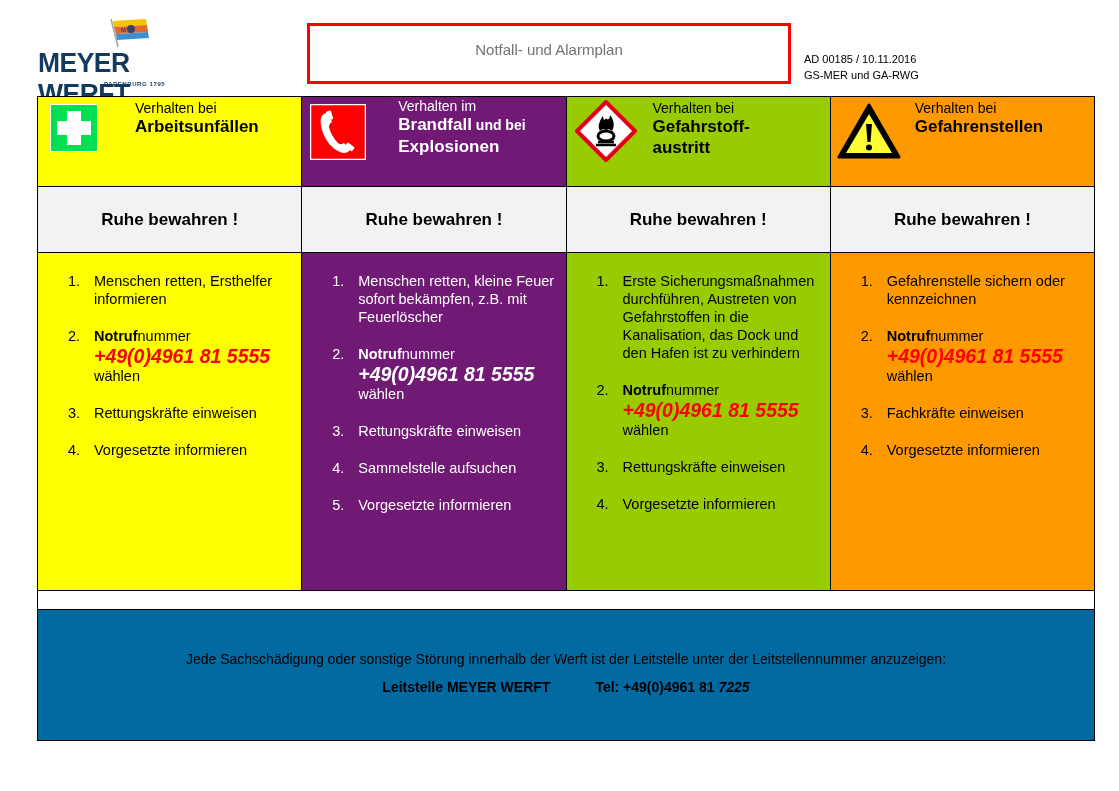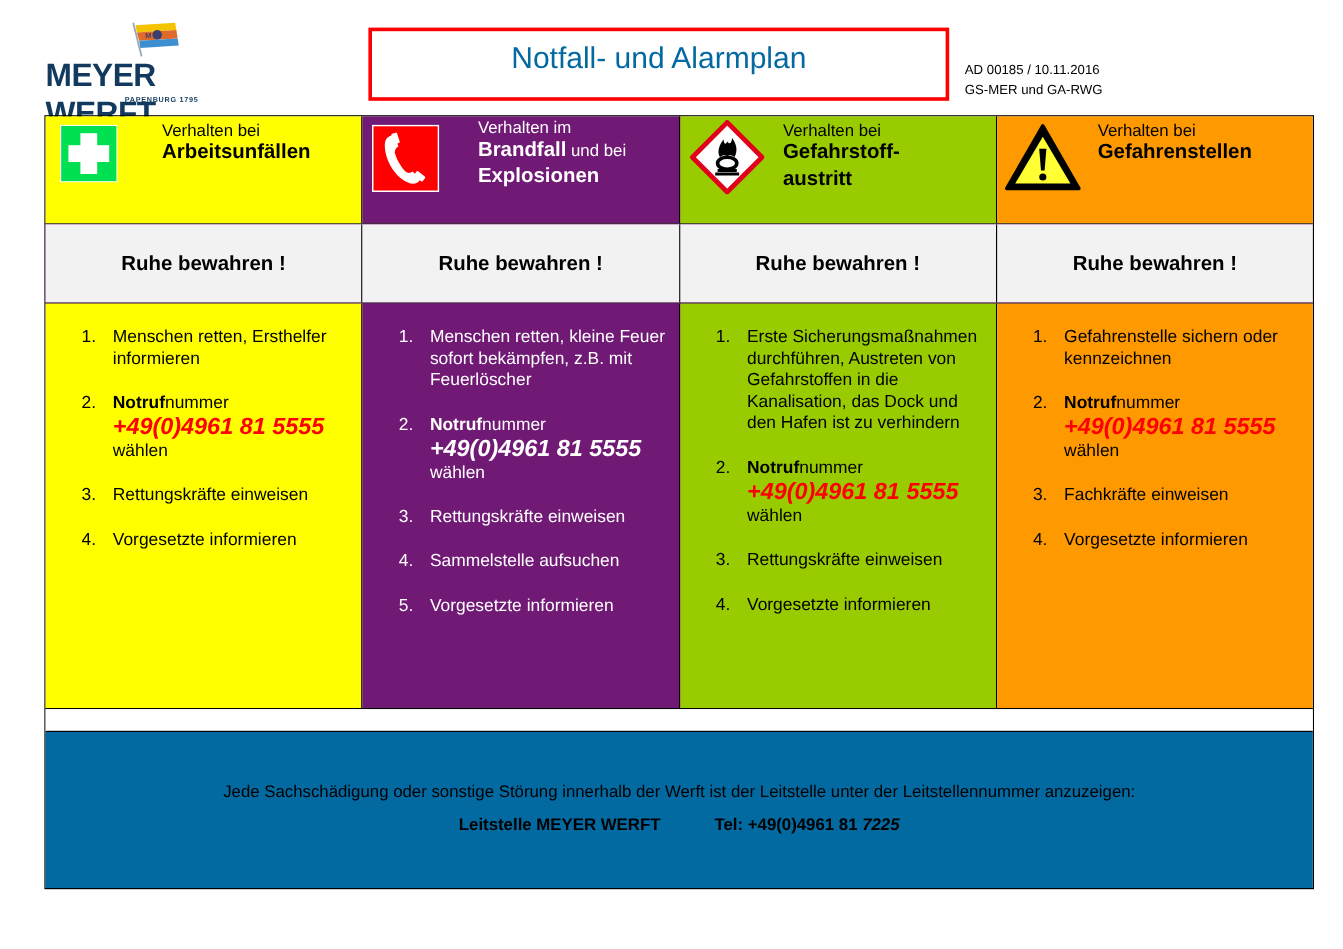--- a/index.html
+++ b/index.html
@@ -5,43 +5,43 @@
   * { box-sizing: border-box; margin: 0; padding: 0; }
   html, body { width: 1119px; height: 791px; background: #ffffff; overflow: hidden; }
   body { position: relative; font-family: "Liberation Sans", sans-serif; color: #000; }
 
   .logo { position: absolute; left: 38px; top: 18px; width: 190px; height: 72px; }
   .logo .flag { position: absolute; left: 72px; top: 0; }
   .logo .wordmark { position: absolute; left: 0; top: 30px; font-family: "Liberation Sans", sans-serif; font-weight: 900; font-size: 27px; color: #123a5e; letter-spacing: -0.5px; transform: scaleX(0.98); transform-origin: left; }
   .logo .sub { position: absolute; left: 66px; top: 63px; font-size: 6px; font-weight: bold; color: #123a5e; letter-spacing: 0.6px; }
 
   .title-box { position: absolute; left: 307px; top: 23px; width: 484px; height: 61px; border: 3px solid #ff0000; display: flex; align-items: center; justify-content: center; }
-  .title-box span { color: #0369a1; font-size: 25px; margin-top: -8px; }
+  .title-box span { color: #737373; font-size: 15px; margin-top: -8px; }
 
   .docref { position: absolute; left: 804px; top: 51px; font-size: 11px; line-height: 16px; color: #000; }
 
   .table { position: absolute; left: 37px; top: 96px; width: 1058px; border: 1.5px solid #000; }
   .row { display: flex; border-bottom: 1.5px solid #000; }
   .row:last-child { border-bottom: none; }
   .cell { flex: 1 1 0; border-right: 1.5px solid #000; position: relative; }
   .cell:last-child { border-right: none; }
 
   .c-yellow { background: #ffff00; }
   .c-blue { background: #701a75; color: #ffffff; }
   .c-green { background: #99cc00; }
   .c-orange { background: #ff9900; }
 
   .hdr-row { height: 90px; }
   .hdr-icon { position: absolute; left: 10px; top: 6px; }
   .hdr-text { position: absolute; top: 4px; font-size: 15px; line-height: 21px; }
   .hdr-text .pre { font-size: 14px; line-height: 15px; display: block; }
   .hdr-text b { font-size: 17px; text-align: right; }
-  .hdr-text .small { font-size: 14px; font-weight: normal; }
-
-  .calm-row { height: 66px; background: #a21caf; }
+  .hdr-text .small { font-size: 14px; font-weight: bold; }
+
+  .calm-row { height: 66px; background: #e5e5e5; }
   .calm-row .cell { display: flex; align-items: center; justify-content: center; font-weight: bold; font-size: 17px; background: #f2f2f2; }
 
   .content-row { height: 338px; }
   .steps { list-style: none; position: absolute; left: 30px; top: 19px; right: 6px; font-size: 14.5px; line-height: 18px; }
   .steps li { display: flex; margin-bottom: 19px; }
   .steps li .num { width: 26px; flex: 0 0 26px; }
   .steps li .txt { flex: 1; }
   .phone { font-size: 19.5px; font-weight: bold; font-style: italic; color: #ff0000; line-height: 22px; display: block; }
   .c-blue .phone { color: #ffffff; }
 

